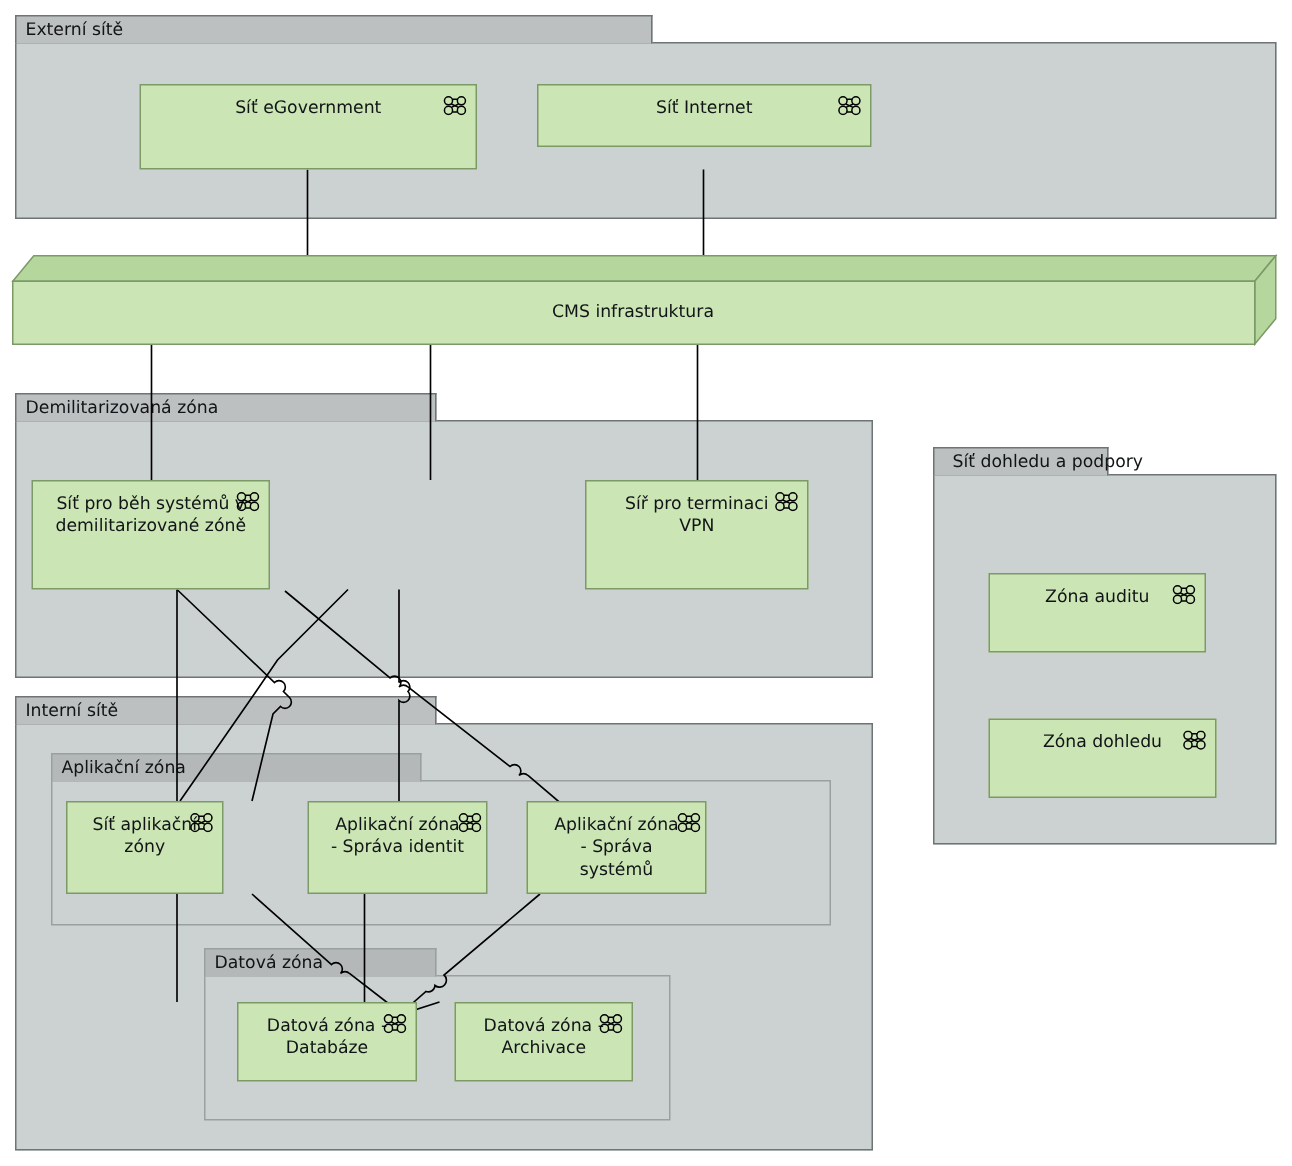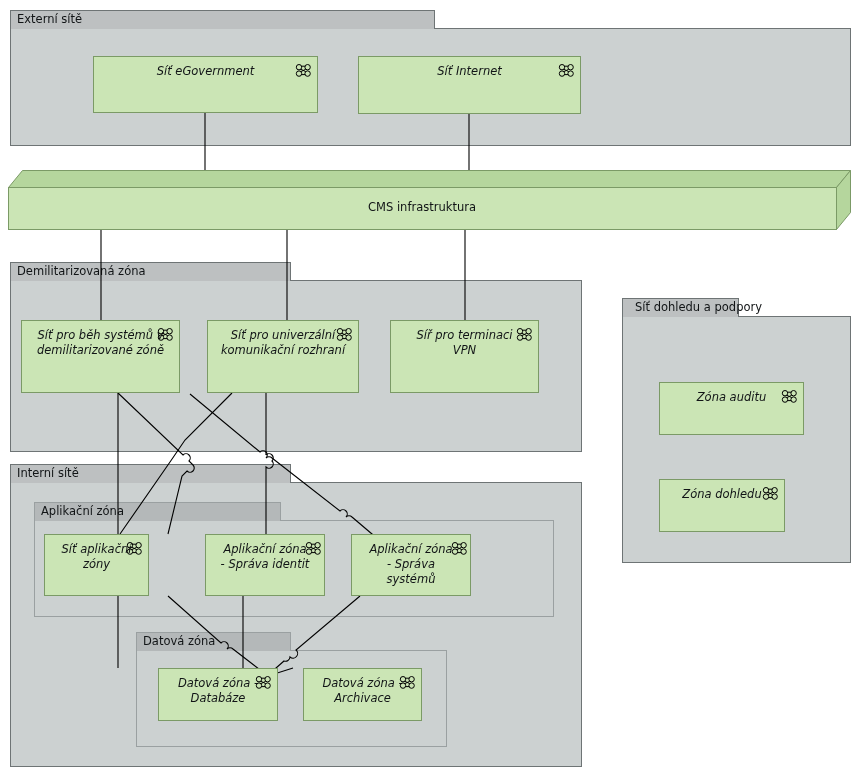--- a/index.html
+++ b/index.html
@@ -27,21 +27,20 @@
   
   .node{
       position:absolute;box-sizing:border-box;
       background:#cbe5b5;border:1px solid #7b9a66;
       z-index:6;
   }
   .node .lbl{
       position:absolute;left:6px;right:6px;top:7px;
       text-align:center;font-size:11.5px;line-height:15px;color:#111416;
       white-space:pre-line;
-      font-style:italic;
   }
   .node .neticon{position:absolute;right:5px;top:7px;width:17px;height:13px;z-index:7;}
 
   
   .node3d{position:absolute;z-index:6;}
   .node3d .lbl{
       position:absolute;left:0;right:0;text-align:center;
       font-size:11.5px;line-height:14px;color:#111416;z-index:8;
   }
   .node3d svg{position:absolute;left:0;top:0;overflow:visible;}
@@ -134,21 +133,21 @@
       <circle cx="12.6" cy="3.2" r="2.7" fill="none" stroke="#000" stroke-width="1"></circle>
       <circle cx="4" cy="9.6" r="2.7" fill="none" stroke="#000" stroke-width="1"></circle>
       <circle cx="12.6" cy="9.6" r="2.7" fill="none" stroke="#000" stroke-width="1"></circle>
       <line x1="6.5" y1="2.2" x2="10.2" y2="2.2" stroke="#000" stroke-width="1"></line>
       <line x1="6.5" y1="10.6" x2="10.2" y2="10.6" stroke="#000" stroke-width="1"></line>
       <line x1="5.9" y1="5.3" x2="10.7" y2="7.6" stroke="#000" stroke-width="1"></line>
       <line x1="10.7" y1="5.3" x2="5.9" y2="7.6" stroke="#000" stroke-width="1"></line>
     </svg>
   </div>
 
-  <div class="node" style="left:358px;top:56px;width:223px;height:58px;padding-left:12px;">
+  <div class="node" style="left:358px;top:56px;width:223px;height:42px;padding-left:12px;">
     <div class="lbl">Síť Internet</div>
     <svg class="neticon" viewBox="0 0 17 13">
       <circle cx="4" cy="3.2" r="2.7" fill="none" stroke="#000" stroke-width="1"></circle>
       <circle cx="12.6" cy="3.2" r="2.7" fill="none" stroke="#000" stroke-width="1"></circle>
       <circle cx="4" cy="9.6" r="2.7" fill="none" stroke="#000" stroke-width="1"></circle>
       <circle cx="12.6" cy="9.6" r="2.7" fill="none" stroke="#000" stroke-width="1"></circle>
       <line x1="6.5" y1="2.2" x2="10.2" y2="2.2" stroke="#000" stroke-width="1"></line>
       <line x1="6.5" y1="10.6" x2="10.2" y2="10.6" stroke="#000" stroke-width="1"></line>
       <line x1="5.9" y1="5.3" x2="10.7" y2="7.6" stroke="#000" stroke-width="1"></line>
       <line x1="10.7" y1="5.3" x2="5.9" y2="7.6" stroke="#000" stroke-width="1"></line>
@@ -175,34 +174,20 @@
       <circle cx="12.6" cy="3.2" r="2.7" fill="none" stroke="#000" stroke-width="1"></circle>
       <circle cx="4" cy="9.6" r="2.7" fill="none" stroke="#000" stroke-width="1"></circle>
       <circle cx="12.6" cy="9.6" r="2.7" fill="none" stroke="#000" stroke-width="1"></circle>
       <line x1="6.5" y1="2.2" x2="10.2" y2="2.2" stroke="#000" stroke-width="1"></line>
       <line x1="6.5" y1="10.6" x2="10.2" y2="10.6" stroke="#000" stroke-width="1"></line>
       <line x1="5.9" y1="5.3" x2="10.7" y2="7.6" stroke="#000" stroke-width="1"></line>
       <line x1="10.7" y1="5.3" x2="5.9" y2="7.6" stroke="#000" stroke-width="1"></line>
     </svg>
   </div>
 
-  <div class="node" style="left:207px;top:320px;width:152px;height:73px;">
-    <div class="lbl" style="left:4px;right:4px;">Síť pro univerzální
-komunikační rozhraní</div>
-    <svg class="neticon" viewBox="0 0 17 13">
-      <circle cx="4" cy="3.2" r="2.7" fill="none" stroke="#000" stroke-width="1"></circle>
-      <circle cx="12.6" cy="3.2" r="2.7" fill="none" stroke="#000" stroke-width="1"></circle>
-      <circle cx="4" cy="9.6" r="2.7" fill="none" stroke="#000" stroke-width="1"></circle>
-      <circle cx="12.6" cy="9.6" r="2.7" fill="none" stroke="#000" stroke-width="1"></circle>
-      <line x1="6.5" y1="2.2" x2="10.2" y2="2.2" stroke="#000" stroke-width="1"></line>
-      <line x1="6.5" y1="10.6" x2="10.2" y2="10.6" stroke="#000" stroke-width="1"></line>
-      <line x1="5.9" y1="5.3" x2="10.7" y2="7.6" stroke="#000" stroke-width="1"></line>
-      <line x1="10.7" y1="5.3" x2="5.9" y2="7.6" stroke="#000" stroke-width="1"></line>
-    </svg>
-  </div>
 
   <div class="node" style="left:390px;top:320px;width:149px;height:73px;">
     <div class="lbl" style="left:4px;right:4px;">Síř pro terminaci
 VPN</div>
     <svg class="neticon" viewBox="0 0 17 13">
       <circle cx="4" cy="3.2" r="2.7" fill="none" stroke="#000" stroke-width="1"></circle>
       <circle cx="12.6" cy="3.2" r="2.7" fill="none" stroke="#000" stroke-width="1"></circle>
       <circle cx="4" cy="9.6" r="2.7" fill="none" stroke="#000" stroke-width="1"></circle>
       <circle cx="12.6" cy="9.6" r="2.7" fill="none" stroke="#000" stroke-width="1"></circle>
       <line x1="6.5" y1="2.2" x2="10.2" y2="2.2" stroke="#000" stroke-width="1"></line>
@@ -219,21 +204,21 @@
       <circle cx="12.6" cy="3.2" r="2.7" fill="none" stroke="#000" stroke-width="1"></circle>
       <circle cx="4" cy="9.6" r="2.7" fill="none" stroke="#000" stroke-width="1"></circle>
       <circle cx="12.6" cy="9.6" r="2.7" fill="none" stroke="#000" stroke-width="1"></circle>
       <line x1="6.5" y1="2.2" x2="10.2" y2="2.2" stroke="#000" stroke-width="1"></line>
       <line x1="6.5" y1="10.6" x2="10.2" y2="10.6" stroke="#000" stroke-width="1"></line>
       <line x1="5.9" y1="5.3" x2="10.7" y2="7.6" stroke="#000" stroke-width="1"></line>
       <line x1="10.7" y1="5.3" x2="5.9" y2="7.6" stroke="#000" stroke-width="1"></line>
     </svg>
   </div>
 
-  <div class="node" style="left:659px;top:479px;width:126px;height:53px;padding-left:40px;">
+  <div class="node" style="left:659px;top:479px;width:152px;height:53px;padding-left:40px;">
     <div class="lbl">Zóna dohledu</div>
     <svg class="neticon" viewBox="0 0 17 13">
       <circle cx="4" cy="3.2" r="2.7" fill="none" stroke="#000" stroke-width="1"></circle>
       <circle cx="12.6" cy="3.2" r="2.7" fill="none" stroke="#000" stroke-width="1"></circle>
       <circle cx="4" cy="9.6" r="2.7" fill="none" stroke="#000" stroke-width="1"></circle>
       <circle cx="12.6" cy="9.6" r="2.7" fill="none" stroke="#000" stroke-width="1"></circle>
       <line x1="6.5" y1="2.2" x2="10.2" y2="2.2" stroke="#000" stroke-width="1"></line>
       <line x1="6.5" y1="10.6" x2="10.2" y2="10.6" stroke="#000" stroke-width="1"></line>
       <line x1="5.9" y1="5.3" x2="10.7" y2="7.6" stroke="#000" stroke-width="1"></line>
       <line x1="10.7" y1="5.3" x2="5.9" y2="7.6" stroke="#000" stroke-width="1"></line>

